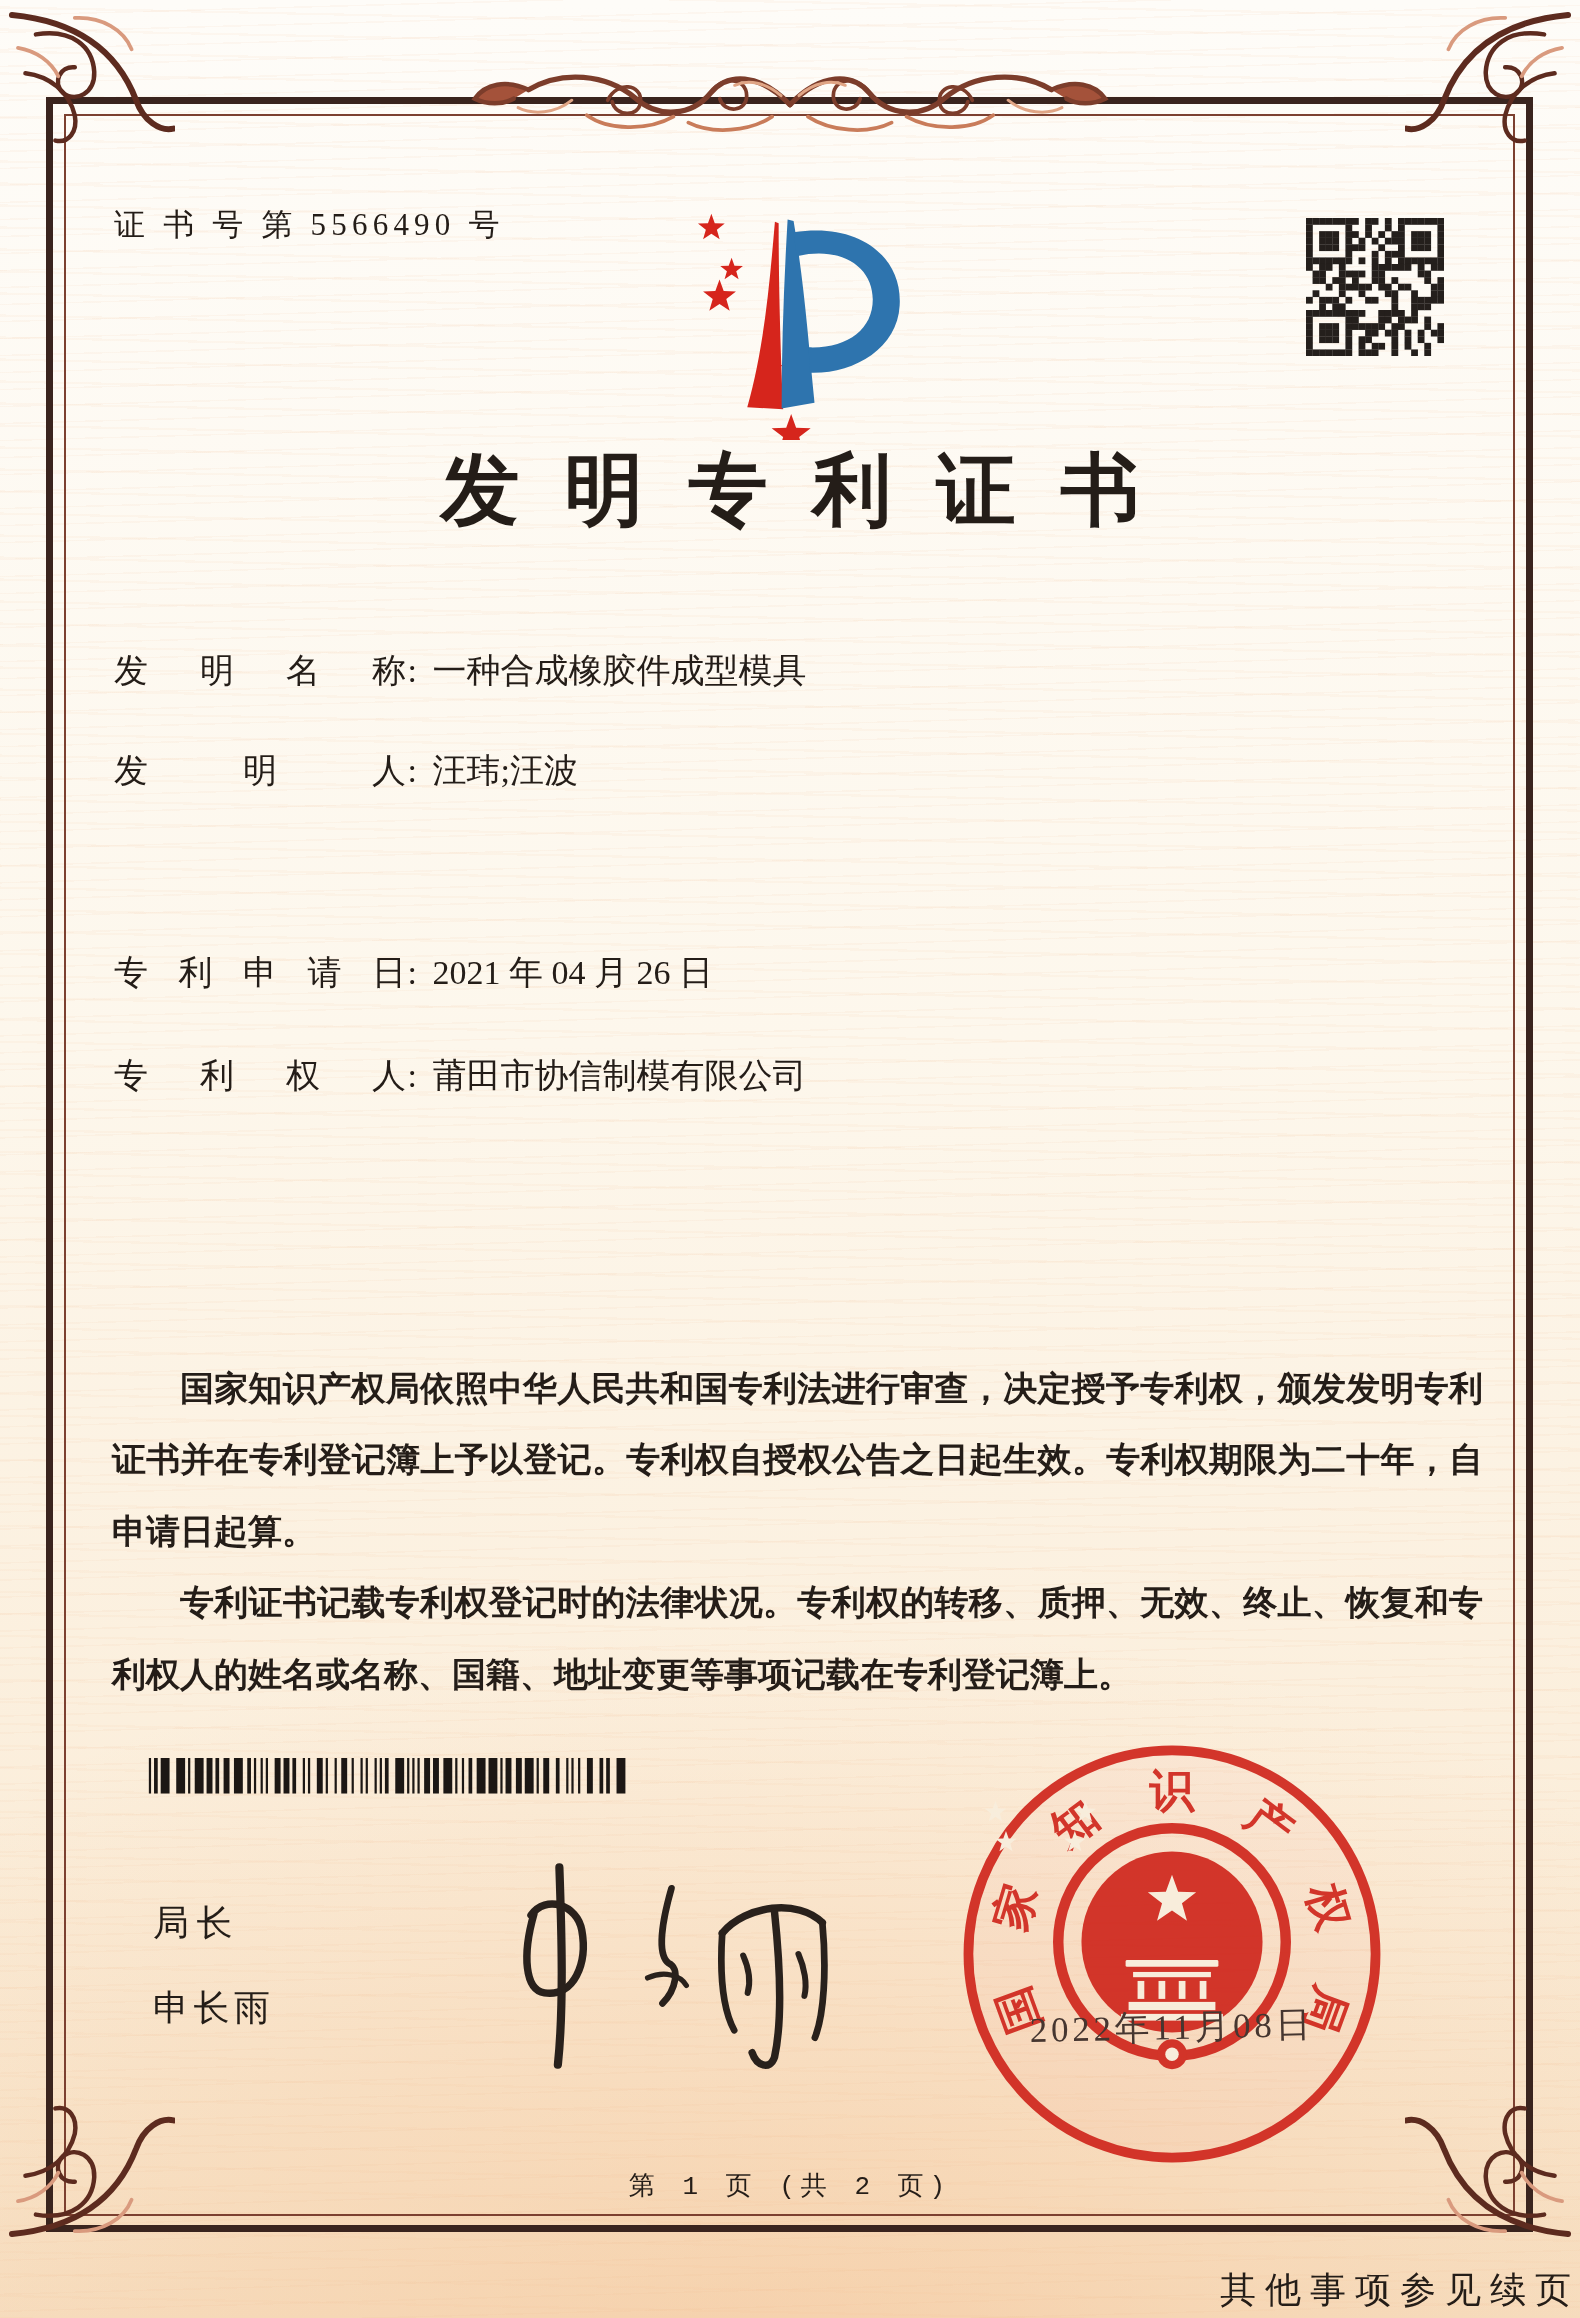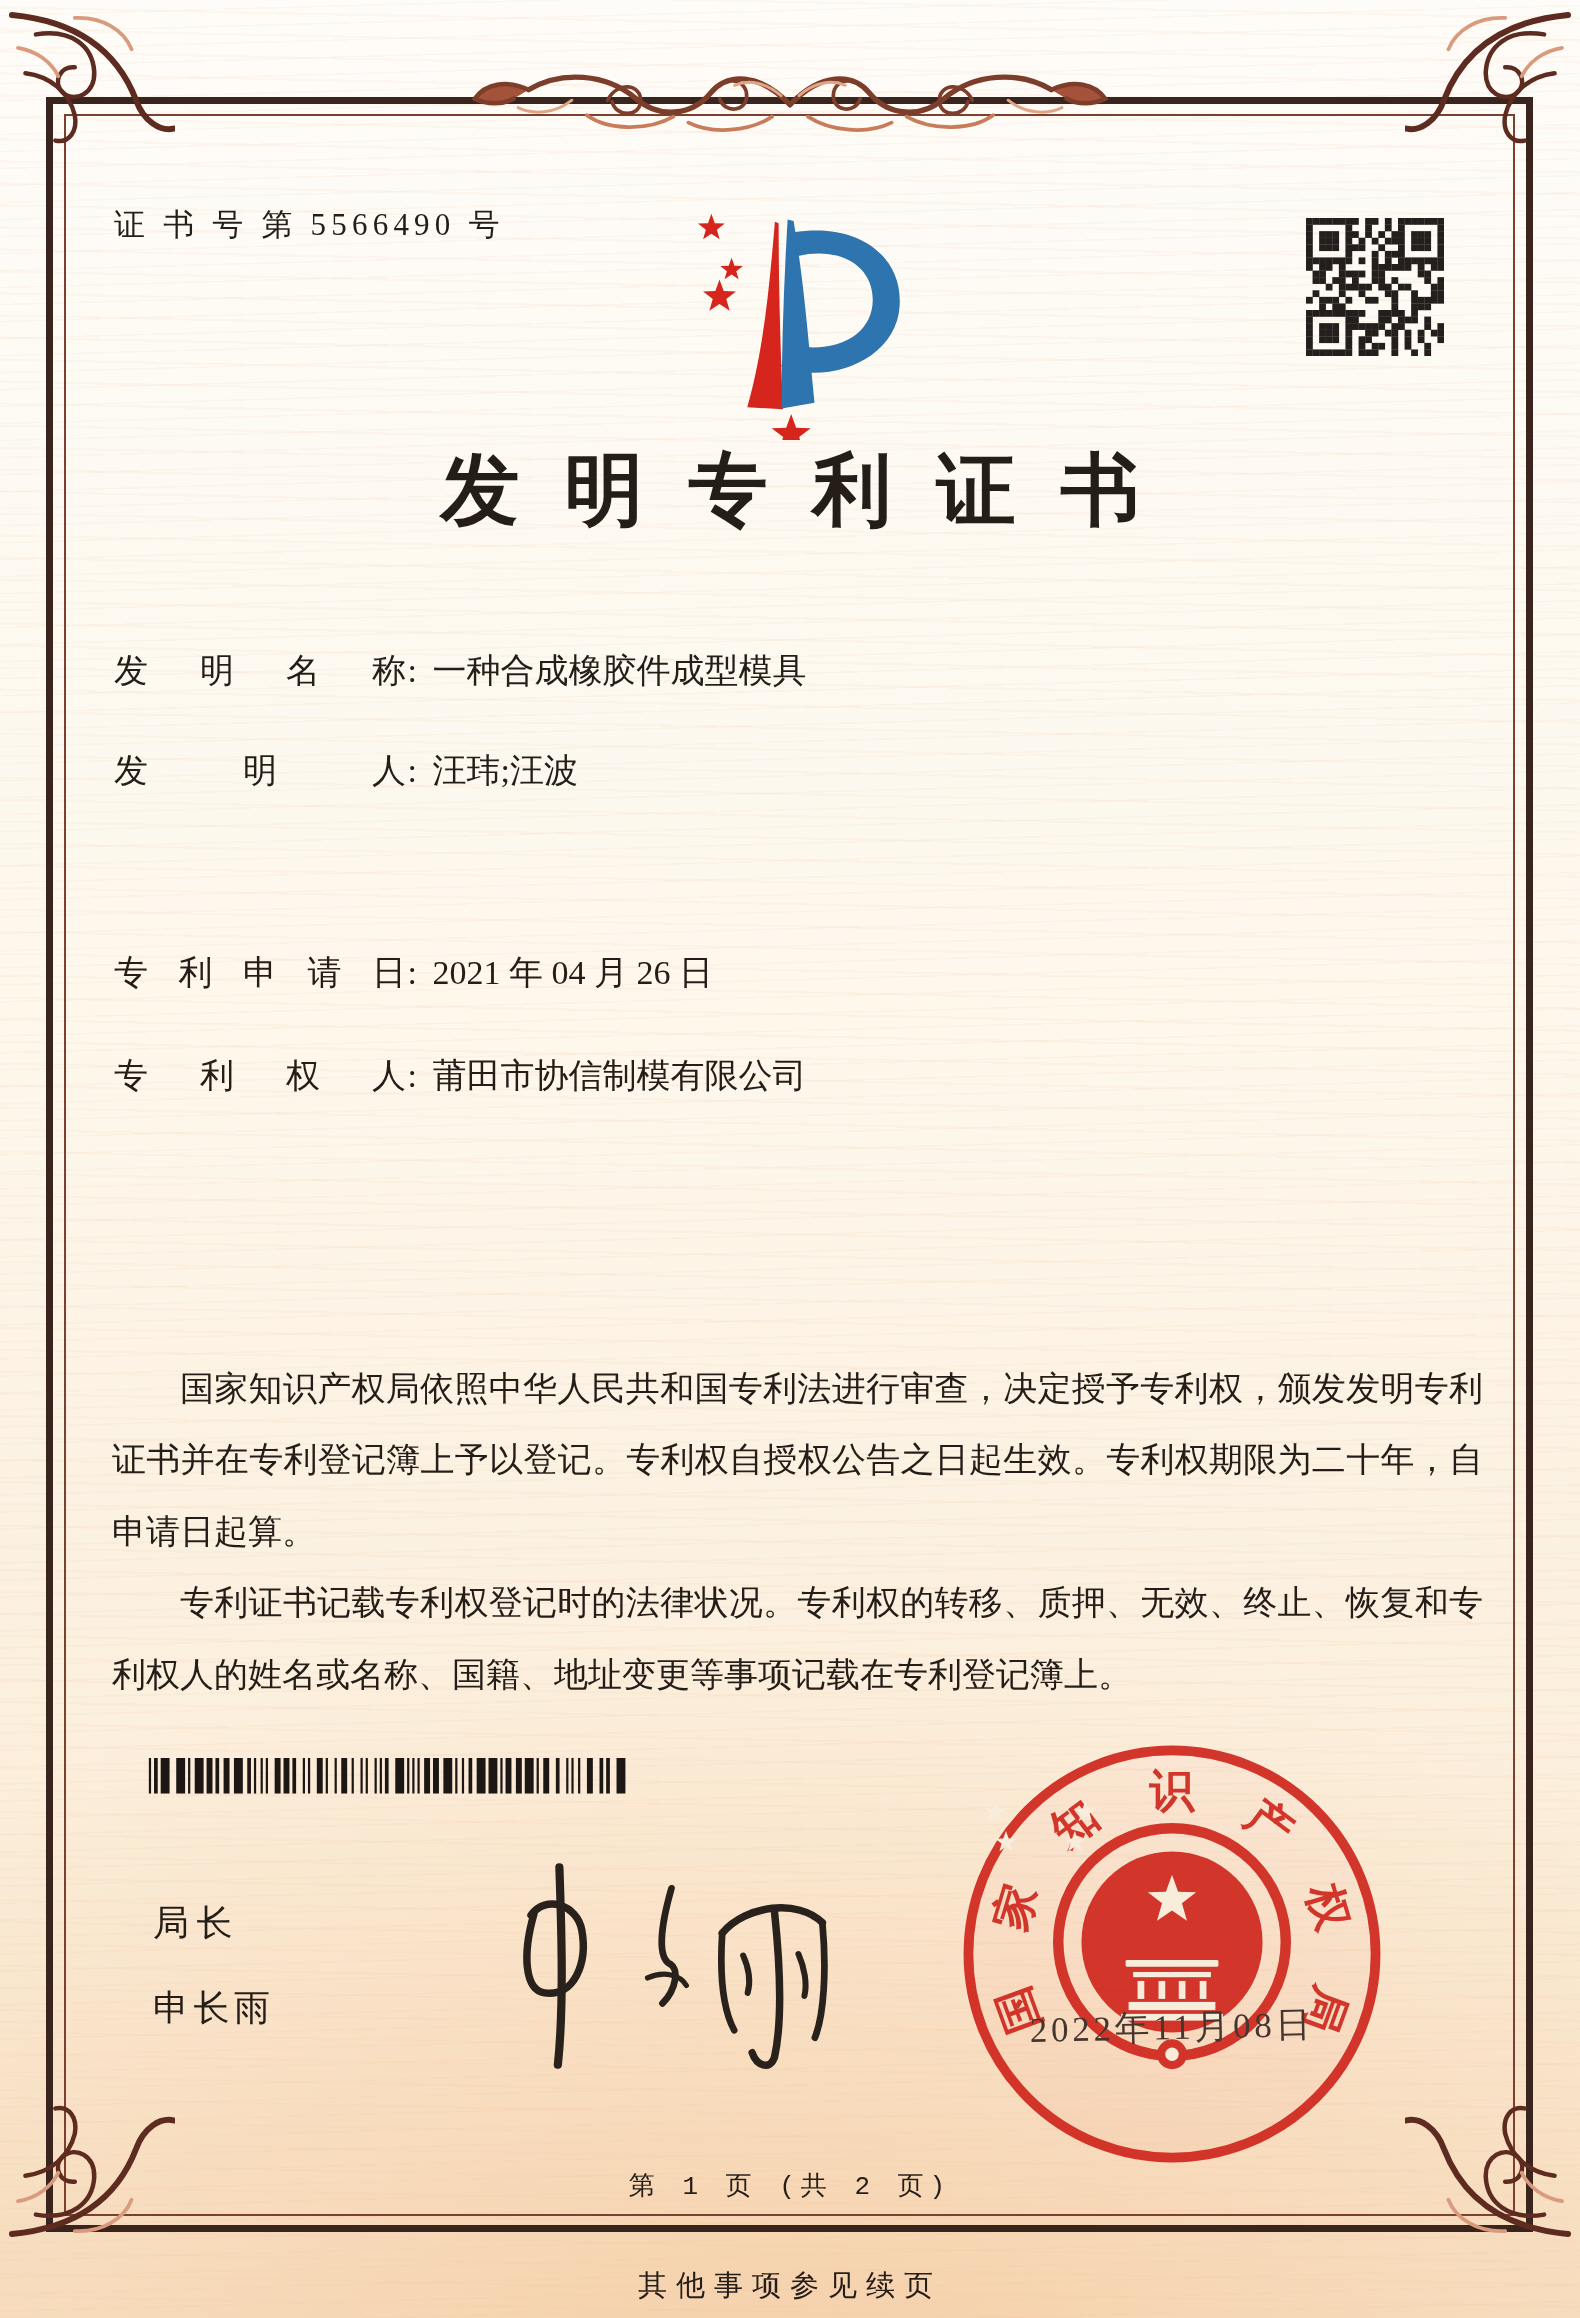--- a/index.html
+++ b/index.html
@@ -17,31 +17,31 @@
   .cert-no{position:absolute;left:114px;top:204px;font-size:31px;letter-spacing:5.2px;white-space:nowrap;}
   .logo{position:absolute;left:632px;top:186px;}
   .qr{position:absolute;left:1306px;top:218px;}
   .doc-title{position:absolute;left:0;top:438px;width:100%;text-align:center;font-size:79px;font-weight:bold;letter-spacing:45px;text-indent:45px;white-space:nowrap;}
   .row{position:absolute;left:114px;font-size:34px;white-space:nowrap;}
   .flabel{display:inline-block;width:292px;text-align:justify;text-align-last:justify;}
   .colon{display:inline-block;margin-left:1.5px;}
   .fvalue{margin-left:7px;}
   .row-grant .group2{position:absolute;left:696px;top:0;}
   .flabel2{letter-spacing:2.2px;}
-  .paras{position:absolute;left:112px;top:1353px;width:1371px;font-size:34px;line-height:2.1;text-align:justify;}
+  .paras{position:absolute;left:112px;top:1353px;width:1371px;font-size:34px;line-height:2.1;text-align:justify;font-weight:bold;}
   .paras p{margin:0;text-indent:2em;}
   .barcode{position:absolute;left:146px;top:1758px;}
   .sig-title{position:absolute;left:153px;top:1899px;font-size:36px;letter-spacing:7.5px;}
   .sig-name{position:absolute;left:153px;top:1984px;font-size:36px;letter-spacing:4.5px;}
   .signature{position:absolute;left:447px;top:1842px;}
   .seal{position:absolute;left:937px;top:1719px;}
   .seal-date{position:absolute;left:937px;top:2004px;width:470px;text-align:center;font-size:35px;
     letter-spacing:3.7px;color:#463630;transform:rotate(-1.2deg);white-space:nowrap;}
   .page-info{position:absolute;left:0;top:2168px;width:100%;text-align:center;font-size:26px;letter-spacing:6px;font-family:Liberation Mono, monospace;}
-  .footer-note{position:absolute;left:0;top:2266px;width:100%;text-align:center;font-size:29px;letter-spacing:9px;}
+  .footer-note{position:absolute;left:0;top:2266px;width:100%;text-align:right;font-size:36px;letter-spacing:9px;}
   .orn{position:absolute;}
 </style>
 </head>
 <body>
 
 <div class="page">
 
   <div class="border-outer"></div>
   <div class="border-inner"></div>
 

